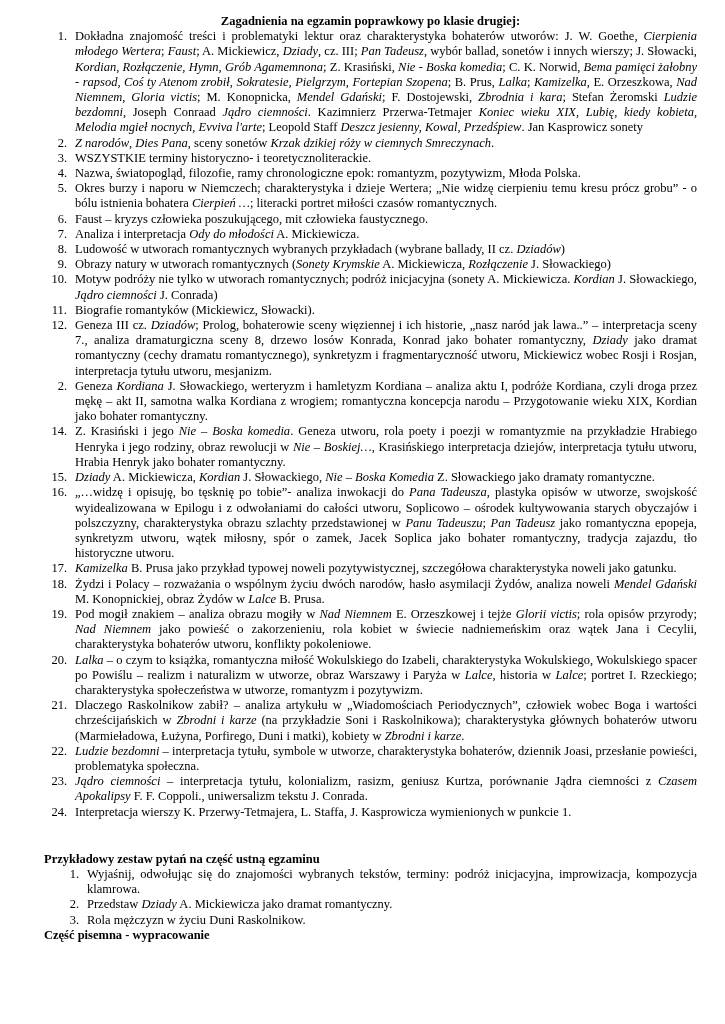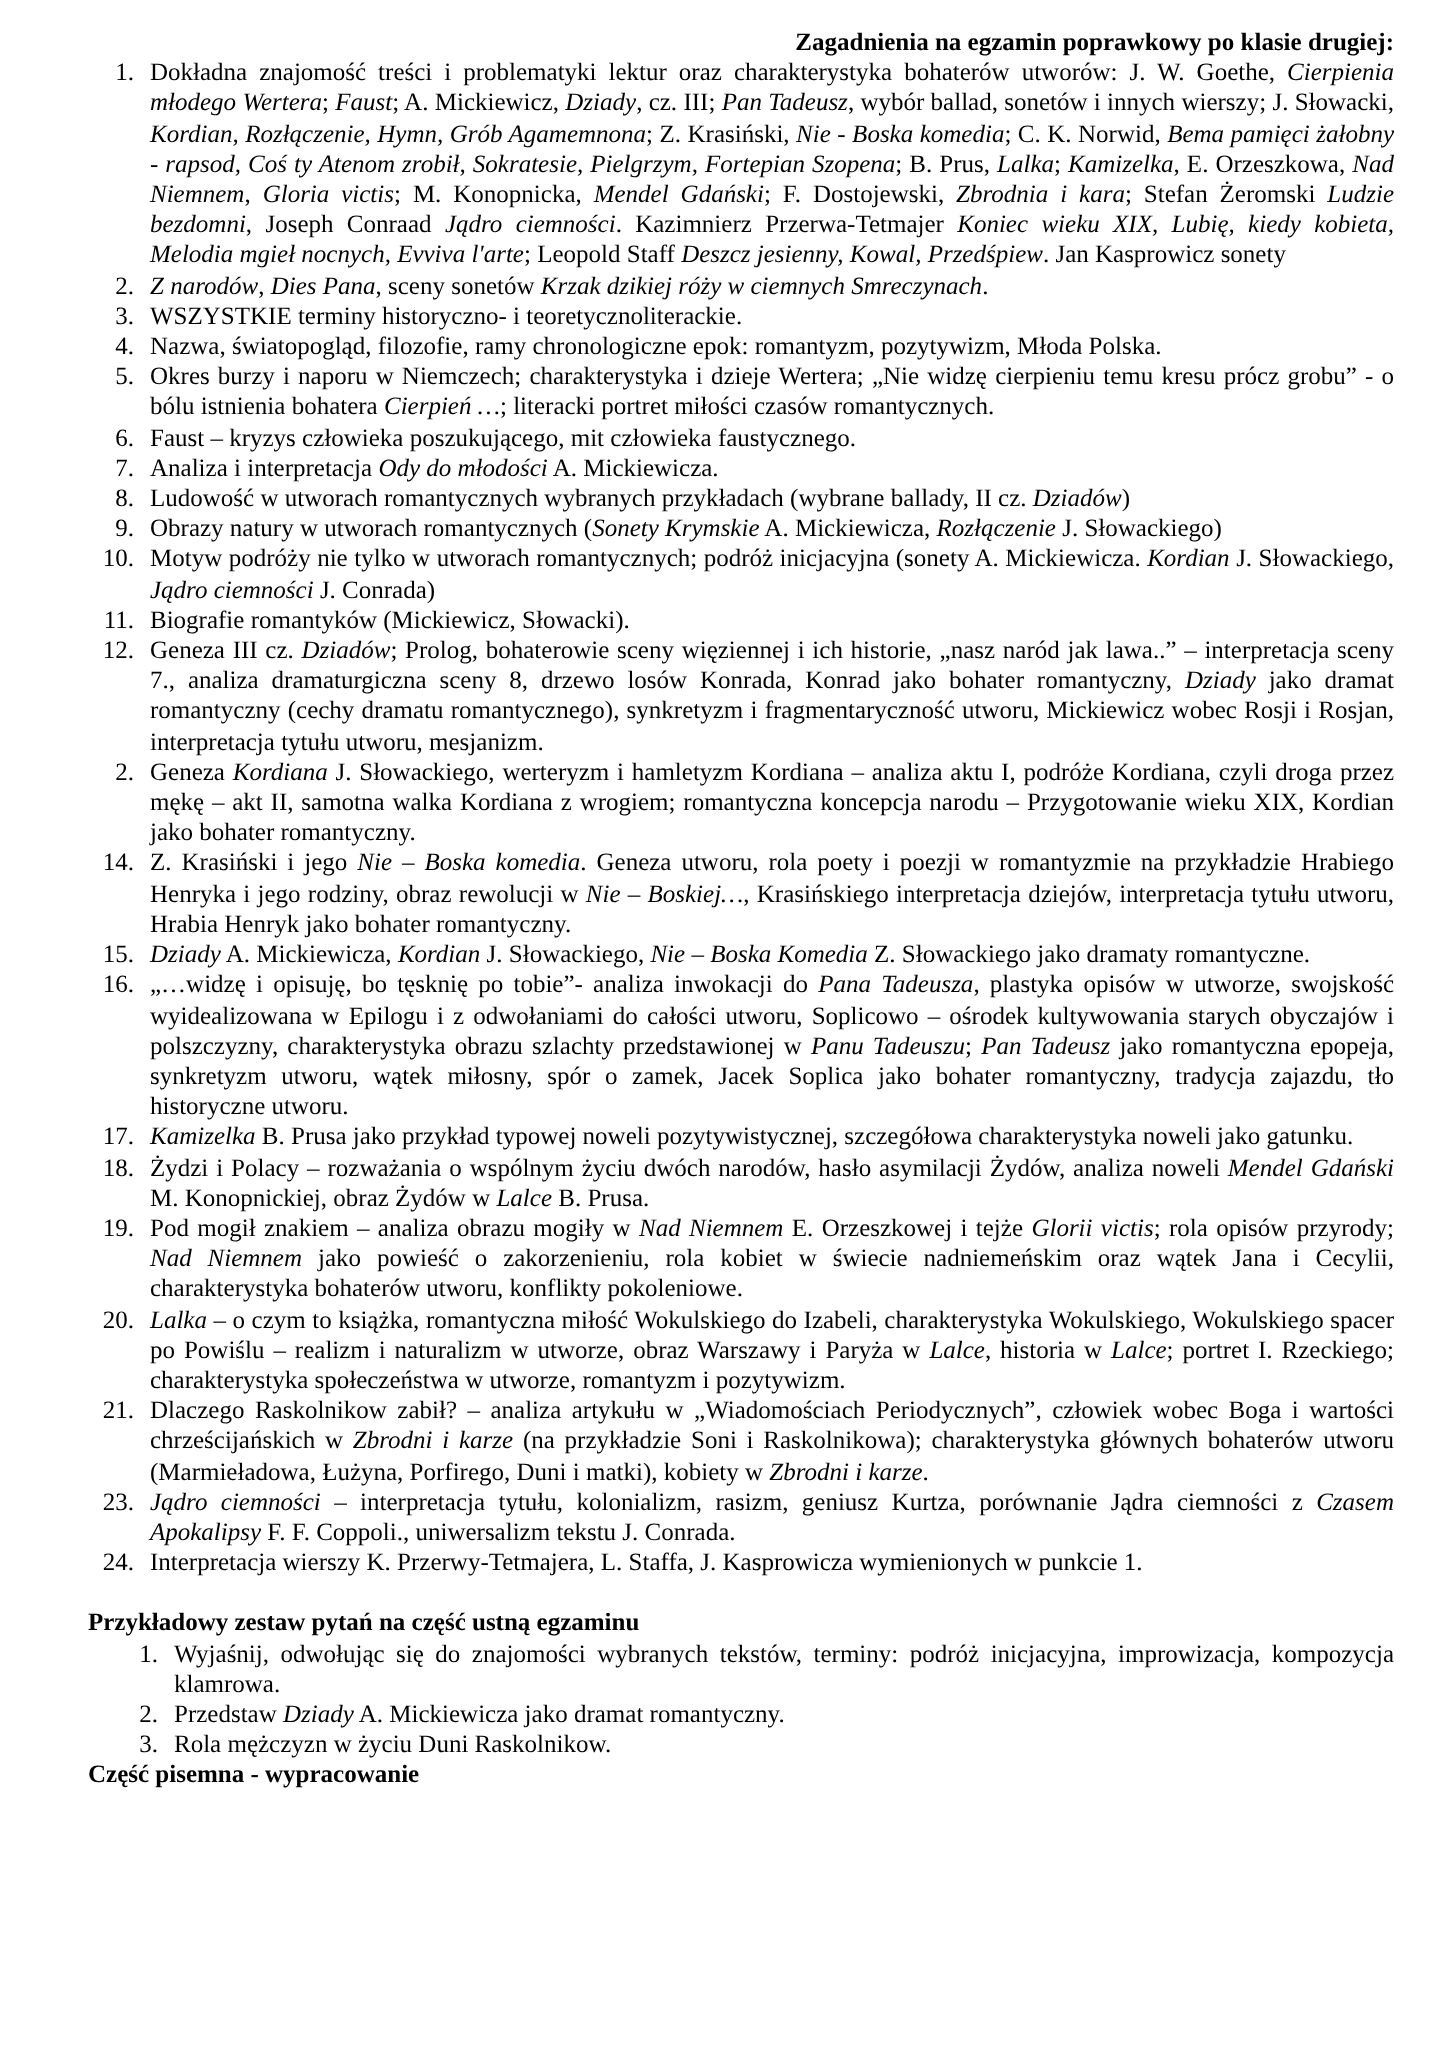--- a/index.html
+++ b/index.html
@@ -13,27 +13,27 @@
     line-height: 15.2px;
   }
   .page {
     box-sizing: border-box;
     width: 725px;
     height: 1024px;
     padding: 14px 28px 0 44px;
     overflow: hidden;
   }
   .title {
-    text-align: right;
+    text-align: center;
     font-weight: bold;
   }
   .heading {
     font-weight: bold;
   }
-  .heading-oral { margin-top: 15px; }
+  .heading-oral { margin-top: 32px; }
   .list { }
   .item {
     position: relative;
     padding-left: 31px;
     text-align: justify;
   }
   .num {
     position: absolute;
     left: 0;
     top: 0;
@@ -64,20 +64,21 @@
       <div class="item"><span class="num">12.</span><span class="txt"><span>Geneza III cz. </span><em>Dziadów</em><span>; Prolog, bohaterowie sceny więziennej i ich historie, „nasz naród jak lawa..” – interpretacja sceny 7., analiza dramaturgiczna sceny 8, drzewo losów Konrada, Konrad jako bohater romantyczny, </span><em>Dziady</em><span> jako dramat romantyczny (cechy dramatu romantycznego), synkretyzm i fragmentaryczność utworu, Mickiewicz wobec Rosji i Rosjan, interpretacja tytułu utworu, mesjanizm.</span></span></div>
       <div class="item"><span class="num">2.</span><span class="txt"><span>Geneza </span><em>Kordiana</em><span> J. Słowackiego, werteryzm i hamletyzm Kordiana – analiza aktu I, podróże Kordiana, czyli droga przez mękę – akt II, samotna walka Kordiana z wrogiem; romantyczna koncepcja narodu – Przygotowanie wieku XIX, Kordian jako bohater romantyczny.</span></span></div>
       <div class="item"><span class="num">14.</span><span class="txt"><span>Z. Krasiński i jego </span><em>Nie – Boska komedia</em><span>. Geneza utworu, rola poety i poezji w romantyzmie na przykładzie Hrabiego Henryka i jego rodziny, obraz rewolucji w </span><em>Nie – Boskiej…</em><span>, Krasińskiego interpretacja dziejów, interpretacja tytułu utworu, Hrabia Henryk jako bohater romantyczny.</span></span></div>
       <div class="item"><span class="num">15.</span><span class="txt"><em>Dziady</em><span> A. Mickiewicza, </span><em>Kordian</em><span> J. Słowackiego, </span><em>Nie – Boska Komedia</em><span> Z. Słowackiego jako dramaty romantyczne.</span></span></div>
       <div class="item"><span class="num">16.</span><span class="txt"><span>„…widzę i opisuję, bo tęsknię po tobie”- analiza inwokacji do </span><em>Pana Tadeusza</em><span>, plastyka opisów w utworze, swojskość wyidealizowana w Epilogu i z odwołaniami do całości utworu, Soplicowo – ośrodek kultywowania starych obyczajów i polszczyzny, charakterystyka obrazu szlachty przedstawionej w </span><em>Panu Tadeuszu</em><span>; </span><em>Pan Tadeusz</em><span> jako romantyczna epopeja, synkretyzm utworu, wątek miłosny, spór o zamek, Jacek Soplica jako bohater romantyczny, tradycja zajazdu, tło historyczne utworu.</span></span></div>
       <div class="item"><span class="num">17.</span><span class="txt"><em>Kamizelka</em><span> B. Prusa jako przykład typowej noweli pozytywistycznej, szczegółowa charakterystyka noweli jako gatunku.</span></span></div>
       <div class="item"><span class="num">18.</span><span class="txt"><span>Żydzi i Polacy – rozważania o wspólnym życiu dwóch narodów, hasło asymilacji Żydów, analiza noweli </span><em>Mendel Gdański</em><span> M. Konopnickiej, obraz Żydów w </span><em>Lalce</em><span> B. Prusa.</span></span></div>
       <div class="item"><span class="num">19.</span><span class="txt"><span>Pod mogił znakiem – analiza obrazu mogiły w </span><em>Nad Niemnem</em><span> E. Orzeszkowej i tejże </span><em>Glorii victis</em><span>; rola opisów przyrody; </span><em>Nad Niemnem</em><span> jako powieść o zakorzenieniu, rola kobiet w świecie nadniemeńskim oraz wątek Jana i Cecylii, charakterystyka bohaterów utworu, konflikty pokoleniowe.</span></span></div>
       <div class="item"><span class="num">20.</span><span class="txt"><em>Lalka</em><span> – o czym to książka, romantyczna miłość Wokulskiego do Izabeli, charakterystyka Wokulskiego, Wokulskiego spacer po Powiślu – realizm i naturalizm w utworze, obraz Warszawy i Paryża w </span><em>Lalce</em><span>, historia w </span><em>Lalce</em><span>; portret I. Rzeckiego; charakterystyka społeczeństwa w utworze, romantyzm i pozytywizm.</span></span></div>
       <div class="item"><span class="num">21.</span><span class="txt"><span>Dlaczego Raskolnikow zabił? – analiza artykułu w „Wiadomościach Periodycznych”, człowiek wobec Boga i wartości chrześcijańskich w </span><em>Zbrodni i karze</em><span> (na przykładzie Soni i Raskolnikowa); charakterystyka głównych bohaterów utworu (Marmieładowa, Łużyna, Porfirego, Duni i matki), kobiety w </span><em>Zbrodni i karze</em><span>.</span></span></div>
+      <div class="item"><span class="num">22.</span><span class="txt"><em>Ludzie bezdomni</em><span> – interpretacja tytułu, symbole w utworze, charakterystyka bohaterów, dziennik Joasi, przesłanie powieści, problematyka społeczna.</span></span></div>
       <div class="item"><span class="num">23.</span><span class="txt"><em>Jądro ciemności</em><span> – interpretacja tytułu, kolonializm, rasizm, geniusz Kurtza, porównanie Jądra ciemności z </span><em>Czasem Apokalipsy</em><span> F. F. Coppoli., uniwersalizm tekstu J. Conrada.</span></span></div>
       <div class="item"><span class="num">24.</span><span class="txt"><span>Interpretacja wierszy K. Przerwy-Tetmajera, L. Staffa, J. Kasprowicza wymienionych w punkcie 1.</span></span></div>
     </div>
 
   <div class="heading heading-oral">Przykładowy zestaw pytań na część ustną egzaminu</div>
 
   <div class="list oral" id="oral-list">
       <div class="item"><span class="num">1.</span><span class="txt"><span>Wyjaśnij, odwołując się do znajomości wybranych tekstów, terminy: podróż inicjacyjna, improwizacja, kompozycja klamrowa.</span></span></div>
       <div class="item"><span class="num">2.</span><span class="txt"><span>Przedstaw </span><em>Dziady</em><span> A. Mickiewicza jako dramat romantyczny.</span></span></div>
       <div class="item"><span class="num">3.</span><span class="txt"><span>Rola mężczyzn w życiu Duni Raskolnikow.</span></span></div>

